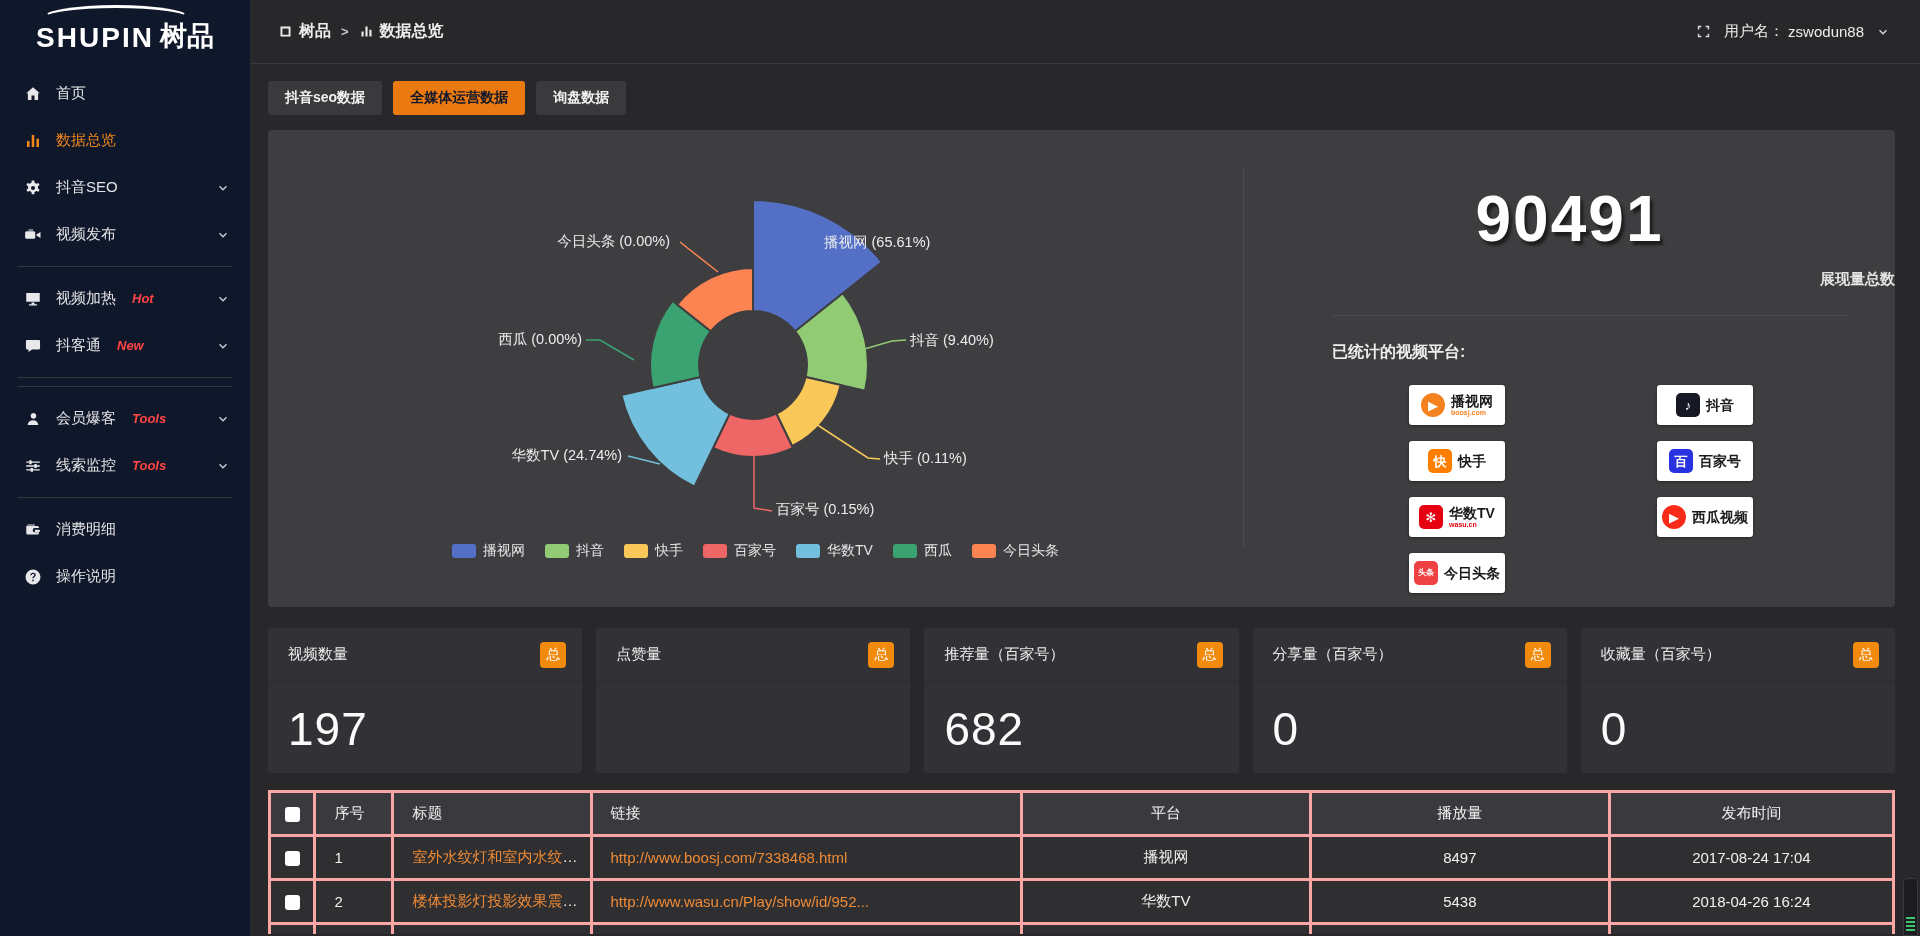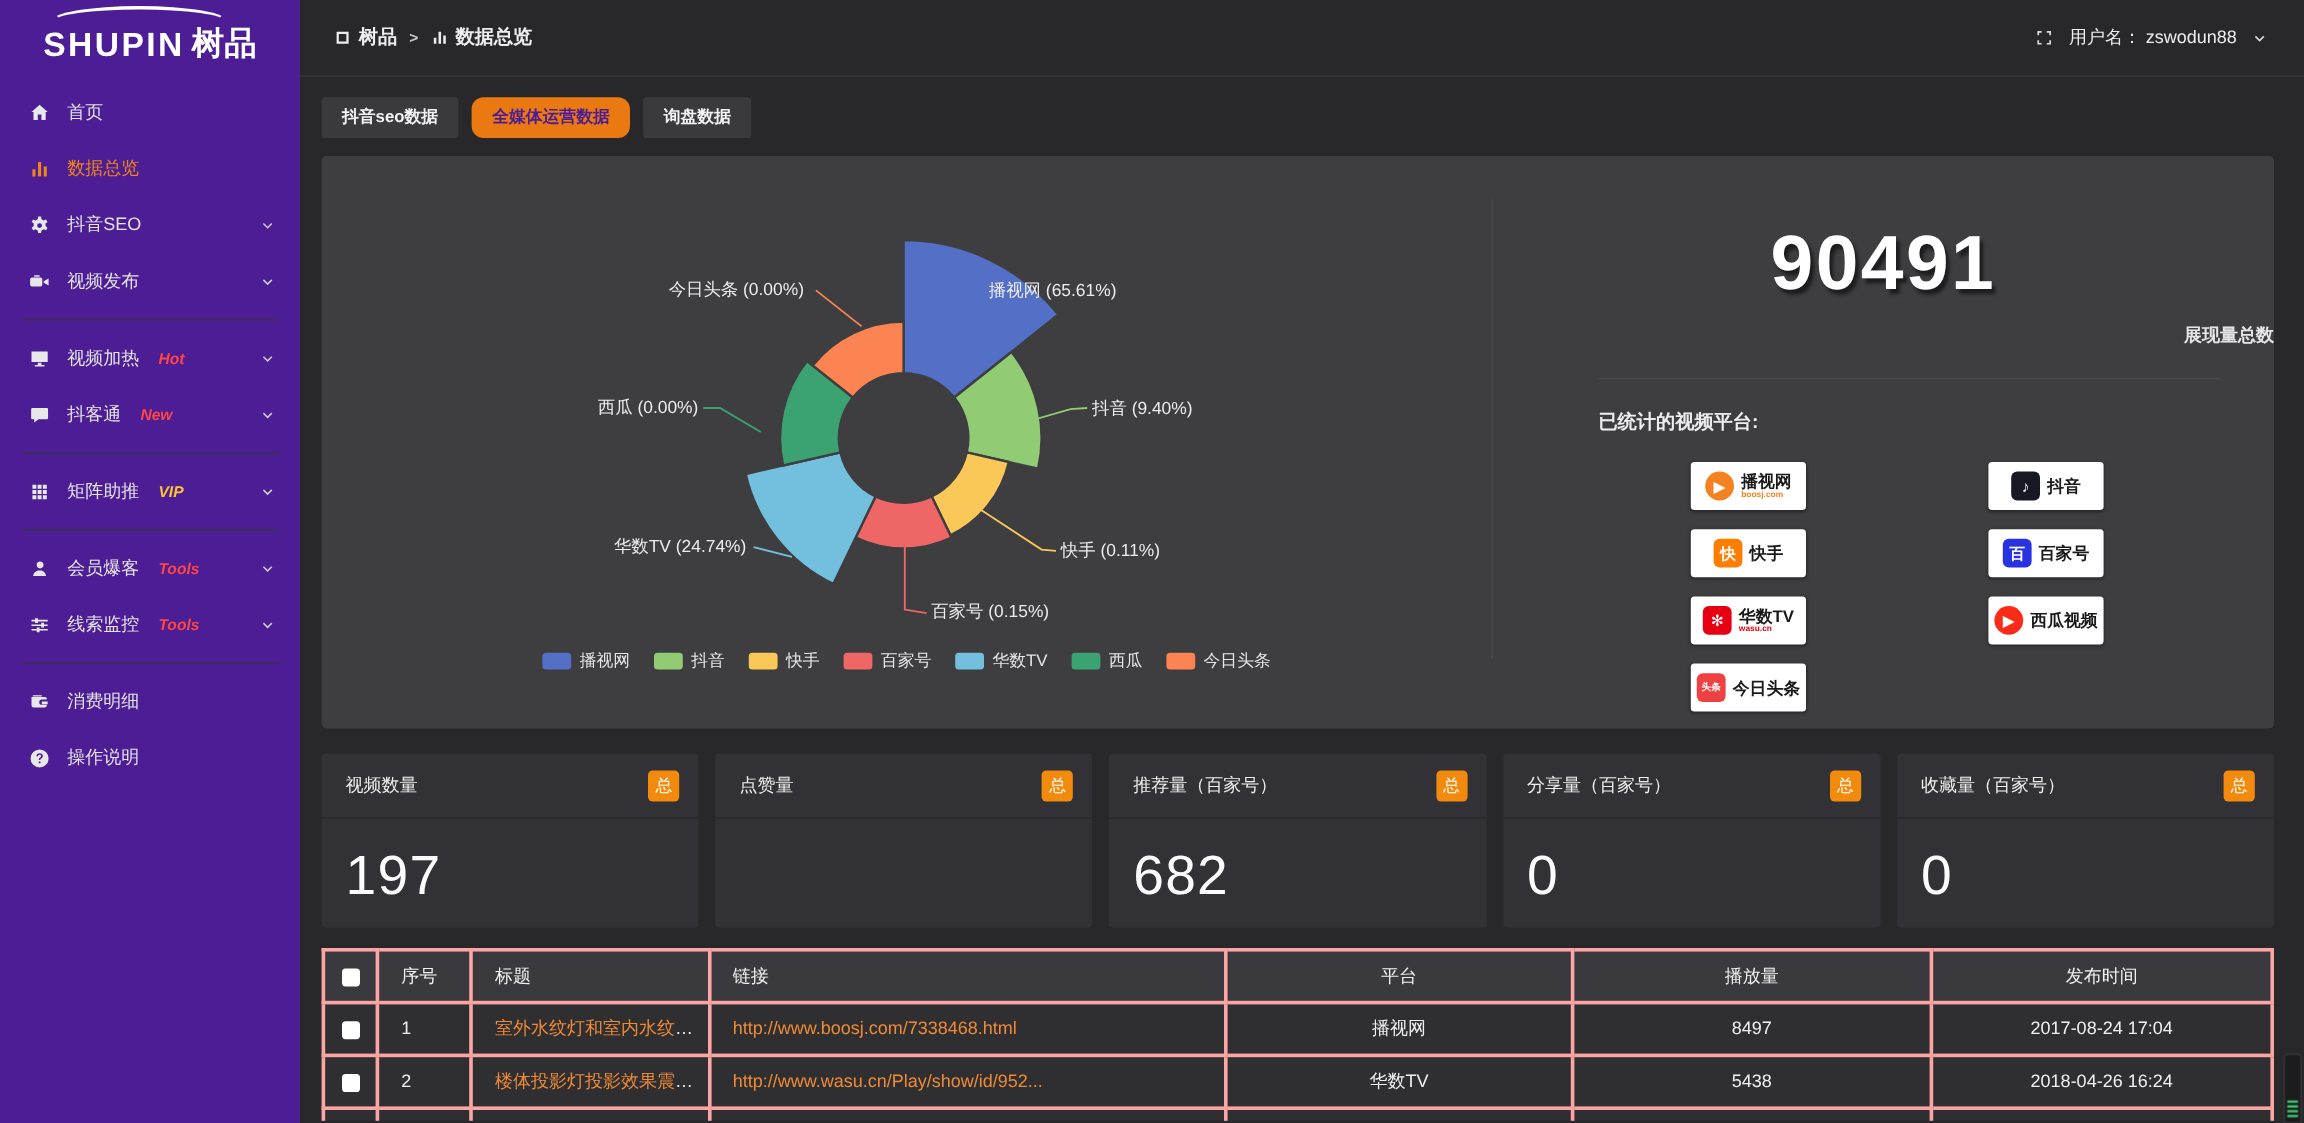--- a/index.html
+++ b/index.html
@@ -1,20 +1,20 @@
 <!DOCTYPE html>
 <html><head>
 <meta charset="utf-8">
 <style>
   * { margin:0; padding:0; box-sizing:border-box; }
   html,body { width:1920px; height:936px; overflow:hidden; }
   body { background:#28282b; font-family:"Liberation Sans","DejaVu Sans",sans-serif; color:#ededee; }
 
   
-  .sidebar { position:fixed; left:0; top:0; width:250px; height:936px; background:#4c1d95; z-index:5; }
+  .sidebar { position:fixed; left:0; top:0; width:250px; height:936px; background:#0f172a; z-index:5; }
   .logo { position:relative; height:62px; display:flex; align-items:flex-end; justify-content:center; padding-bottom:8px; }
   .logo-arc { position:absolute; top:5px; left:42px; width:148px; height:26px; border-top:3px solid #fff; border-left:2px solid transparent; border-right:2px solid transparent; border-radius:50% 50% 0 0; }
   .logo-en { font-size:28px; font-weight:800; letter-spacing:2px; color:#fff; }
   .logo-cn { font-size:27px; font-weight:800; color:#fff; margin-left:6px; }
   .side-menu { padding-top:8px; }
   .side-item { height:47px; display:flex; align-items:center; padding:0 20px 0 24px; color:#e3e3e5; font-size:15px; cursor:pointer; }
   .side-item .ic { flex:0 0 auto; margin-right:14px; color:#e8e8ea; }
   .side-item.active { color:#f0861a; }
   .side-item.active .ic { color:#f0861a; }
   .si-tag { font-size:13px; font-weight:bold; font-style:italic; margin-left:16px; }
@@ -26,21 +26,21 @@
   .topbar { height:64px; display:flex; align-items:center; justify-content:space-between; padding:0 30px 0 28px; border-bottom:1px solid #3a3a3e; }
   .breadcrumb { display:flex; align-items:center; gap:10px; font-size:16px; font-weight:bold; }
   .bc-item { display:flex; align-items:center; gap:6px; cursor:pointer; }
   .bc-sep { color:#c9c9cc; font-size:13px; font-weight:bold; }
   .user-area { display:flex; align-items:center; gap:12px; font-size:15px; }
   .fs-icon { color:#dcdcdf; display:flex; cursor:pointer; }
 
   .content { padding:0 25px 0 18px; }
   .tabs { display:flex; gap:11px; margin-top:17px; }
   .tab { height:34px; padding:0 17px; display:flex; align-items:center; background:#3a3a3d; color:#f2f2f2; font-size:14px; font-weight:bold; border-radius:3px; cursor:pointer; }
-  .tab.active { background:#ea7911; color:#4c1d95;border-radius:10px; }
+  .tab.active { background:#ea7911; color:#0f172a; }
 
   
   .chart-panel { position:relative; margin-top:15px; height:477px; background:#3e3e41; border-radius:4px; }
   .rose-svg { position:absolute; left:0; top:0; }
   .legend { position:absolute; left:0; top:412px; width:975px; display:flex; justify-content:center; gap:20px; }
   .legend-item { display:flex; align-items:center; gap:7px; font-size:14px; color:#e6e6e8; cursor:pointer; }
   .legend-swatch { width:24px; height:14px; border-radius:3px; }
   .vdivider { position:absolute; left:975px; top:36px; bottom:58px; width:1px; background:#4b4b4f; }
   .summary { position:absolute; left:976px; top:0; right:0; bottom:0; }
   .big-number { margin-top:52px; text-align:center; font-size:64px; font-weight:800; color:#fff; text-shadow:3px 4px 3px rgba(0,0,0,.55); letter-spacing:2px; }
@@ -137,30 +137,20 @@
         <svg class="ic" width="18" height="18" viewBox="0 0 24 24" fill="currentColor">
           <path d="M4 4h16a1.4 1.4 0 0 1 1.4 1.4v9.7a1.4 1.4 0 0 1-1.4 1.4h-9.2L6 20v-3.5H4a1.4 1.4 0 0 1-1.4-1.4V5.4A1.4 1.4 0 0 1 4 4z"></path>
         </svg>
         <span class="si-label">抖客通</span>
         <span class="si-tag" style="color:#ff4545">New</span>
         <svg class="chev" width="14" height="14" viewBox="0 0 24 24" fill="none" stroke="currentColor" stroke-width="2.2">
           <path d="M6 9l6 6 6-6"></path>
         </svg>
       </div>
       <div class="side-div"></div>
-      <div class="side-item">
-        <svg class="ic" width="18" height="18" viewBox="0 0 24 24" fill="currentColor">
-          <path d="M4 4h4.4v4.4H4zM9.8 4h4.4v4.4H9.8zM15.6 4H20v4.4h-4.4zM4 9.8h4.4v4.4H4zM9.8 9.8h4.4v4.4H9.8zM15.6 9.8H20v4.4h-4.4zM4 15.6h4.4V20H4zM9.8 15.6h4.4V20H9.8zM15.6 15.6H20V20h-4.4z"></path>
-        </svg>
-        <span class="si-label">矩阵助推</span>
-        <span class="si-tag" style="color:#fbc531">VIP</span>
-        <svg class="chev" width="14" height="14" viewBox="0 0 24 24" fill="none" stroke="currentColor" stroke-width="2.2">
-          <path d="M6 9l6 6 6-6"></path>
-        </svg>
-      </div>
       <div class="side-div"></div>
       <div class="side-item">
         <svg class="ic" width="18" height="18" viewBox="0 0 24 24" fill="currentColor">
           <path d="M12 11.5A3.8 3.8 0 1 0 12 4a3.8 3.8 0 0 0 0 7.5zM4.8 20c.5-4 3.3-6.2 7.2-6.2s6.7 2.2 7.2 6.2z"></path>
         </svg>
         <span class="si-label">会员爆客</span>
         <span class="si-tag" style="color:#ff4545">Tools</span>
         <svg class="chev" width="14" height="14" viewBox="0 0 24 24" fill="none" stroke="currentColor" stroke-width="2.2">
           <path d="M6 9l6 6 6-6"></path>
         </svg>

